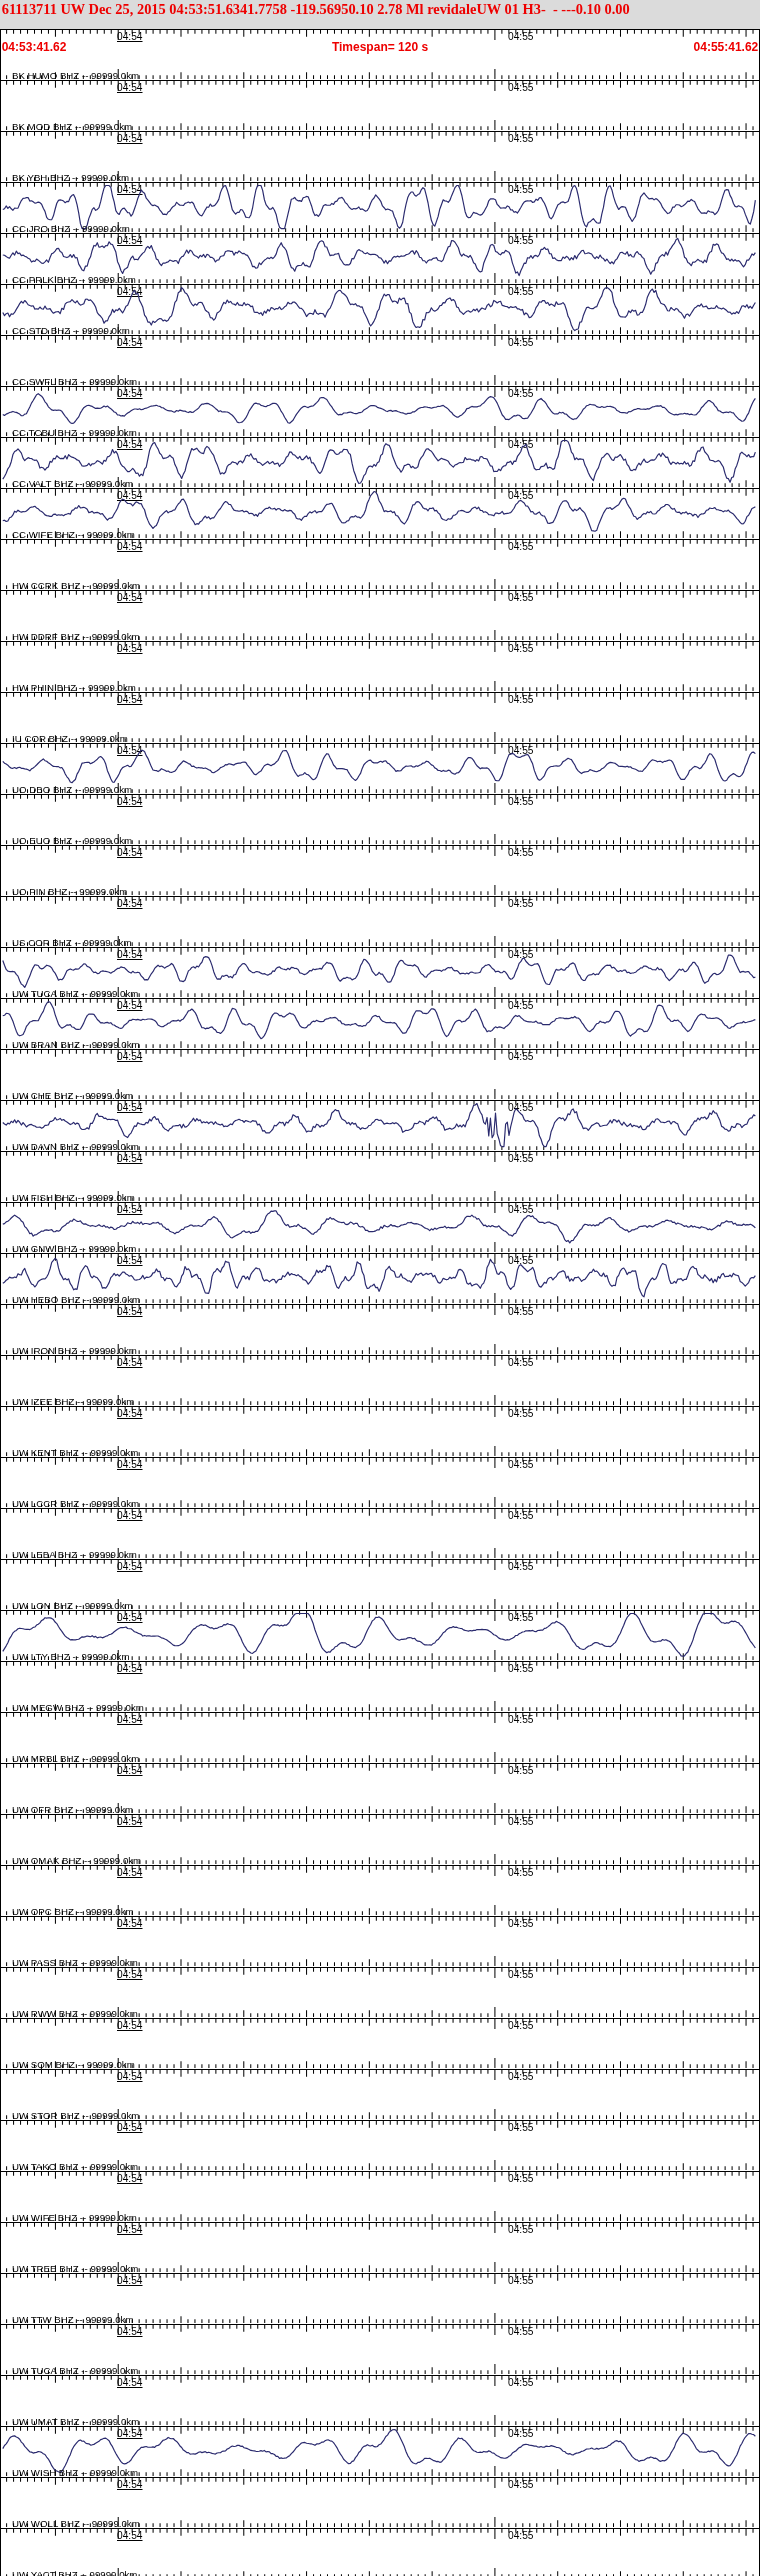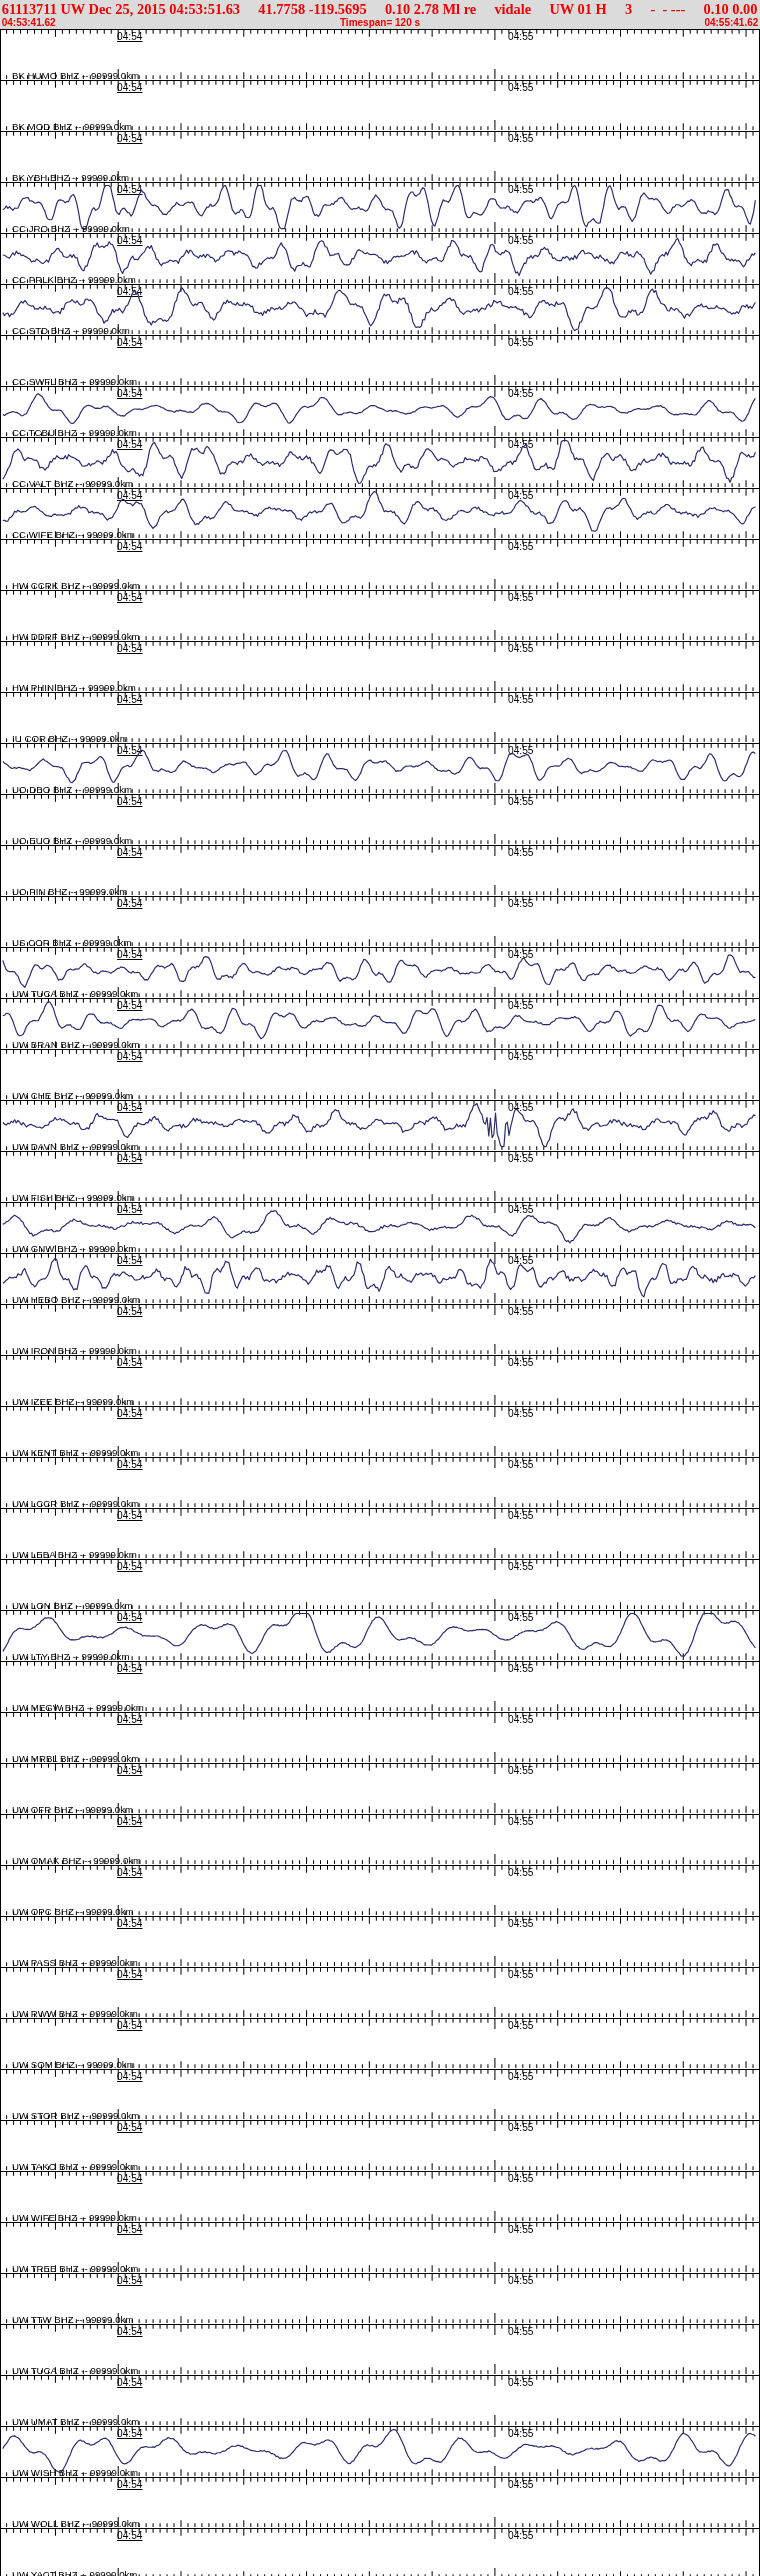--- a/index.html
+++ b/index.html
@@ -1,25 +1,25 @@
 <!DOCTYPE html>
 <html style="--red: #ee0000; --hbg: #dbdbdb;font-size:13.6px"><head>
 <meta charset="utf-8">
 <style>
   html,body{margin:0;padding:0;}
   body{width:760px;height:2576px;background:#fff;overflow:hidden;
        font-family:"Liberation Sans",sans-serif;}
   .hdr{height:29px;background:var(--hbg,#dbdbdb);box-sizing:border-box;}
-  .h1{display:flex;justify-content:space-between;align-items:baseline;
+  .h1{display:flex;align-items:baseline;
       padding:0.8px 2.5px 0 1.7px;height:16px;line-height:16px;
       font-family:"Liberation Serif",serif;font-weight:bold;font-size:14.4px;
       color:var(--red,#ee0000);white-space:pre;}
   .h2{display:flex;justify-content:space-between;align-items:center;
       padding:0 1.7px;height:12px;line-height:11px;
-      font-weight:bold;font-size:10px;color:var(--red,#ee0000);white-space:pre;}
+      font-weight:bold;font-size:12px;color:var(--red,#ee0000);white-space:pre;margin-top:25px;}
   #traces{position:relative;width:760px;box-sizing:border-box;
           border-left:1.7px solid #000;border-right:1.7px solid #000;border-bottom:1.7px solid #000;}
   .row{position:relative;height:51px;box-sizing:border-box;border-top:1.7px solid #000;}
   .row svg{position:absolute;left:0;top:0;z-index:2;}
   .tl{position:absolute;top:0.8px;z-index:1;font-size:10.2px;color:#000;}
   .t54{left:116px;text-decoration:underline;} .t55{left:495px;margin-left:12px;}
   .sta{position:absolute;left:11px;bottom:-0.8px;z-index:3;font-size:9.7px;color:#000;white-space:pre;}
 </style>
 </head>
 <body>

